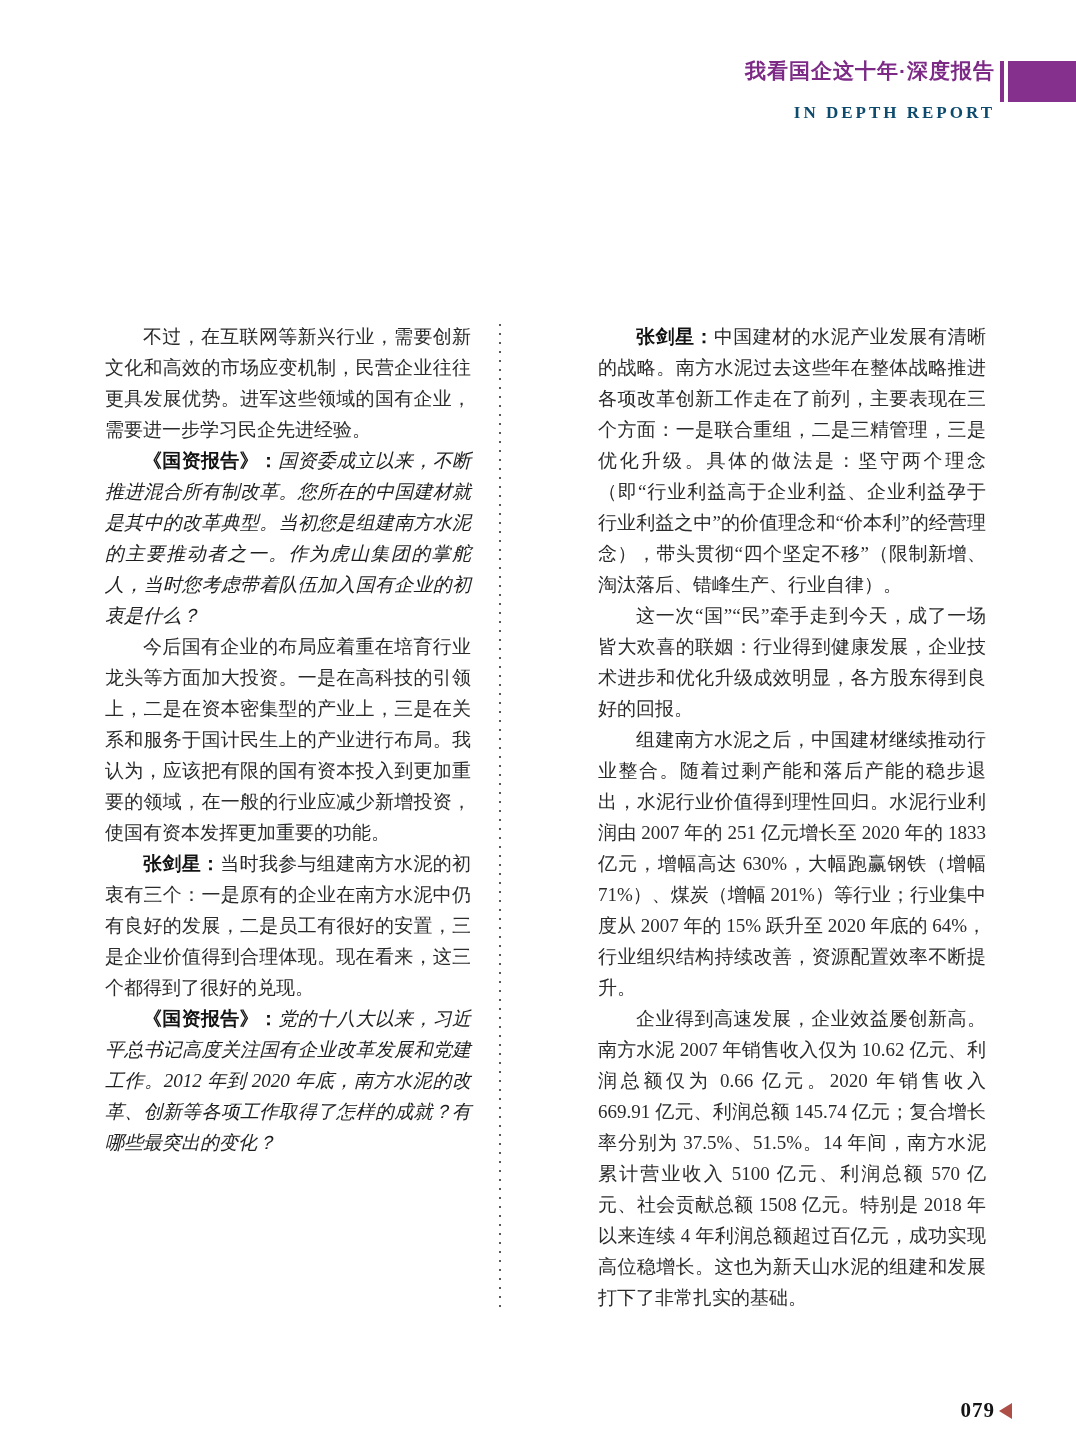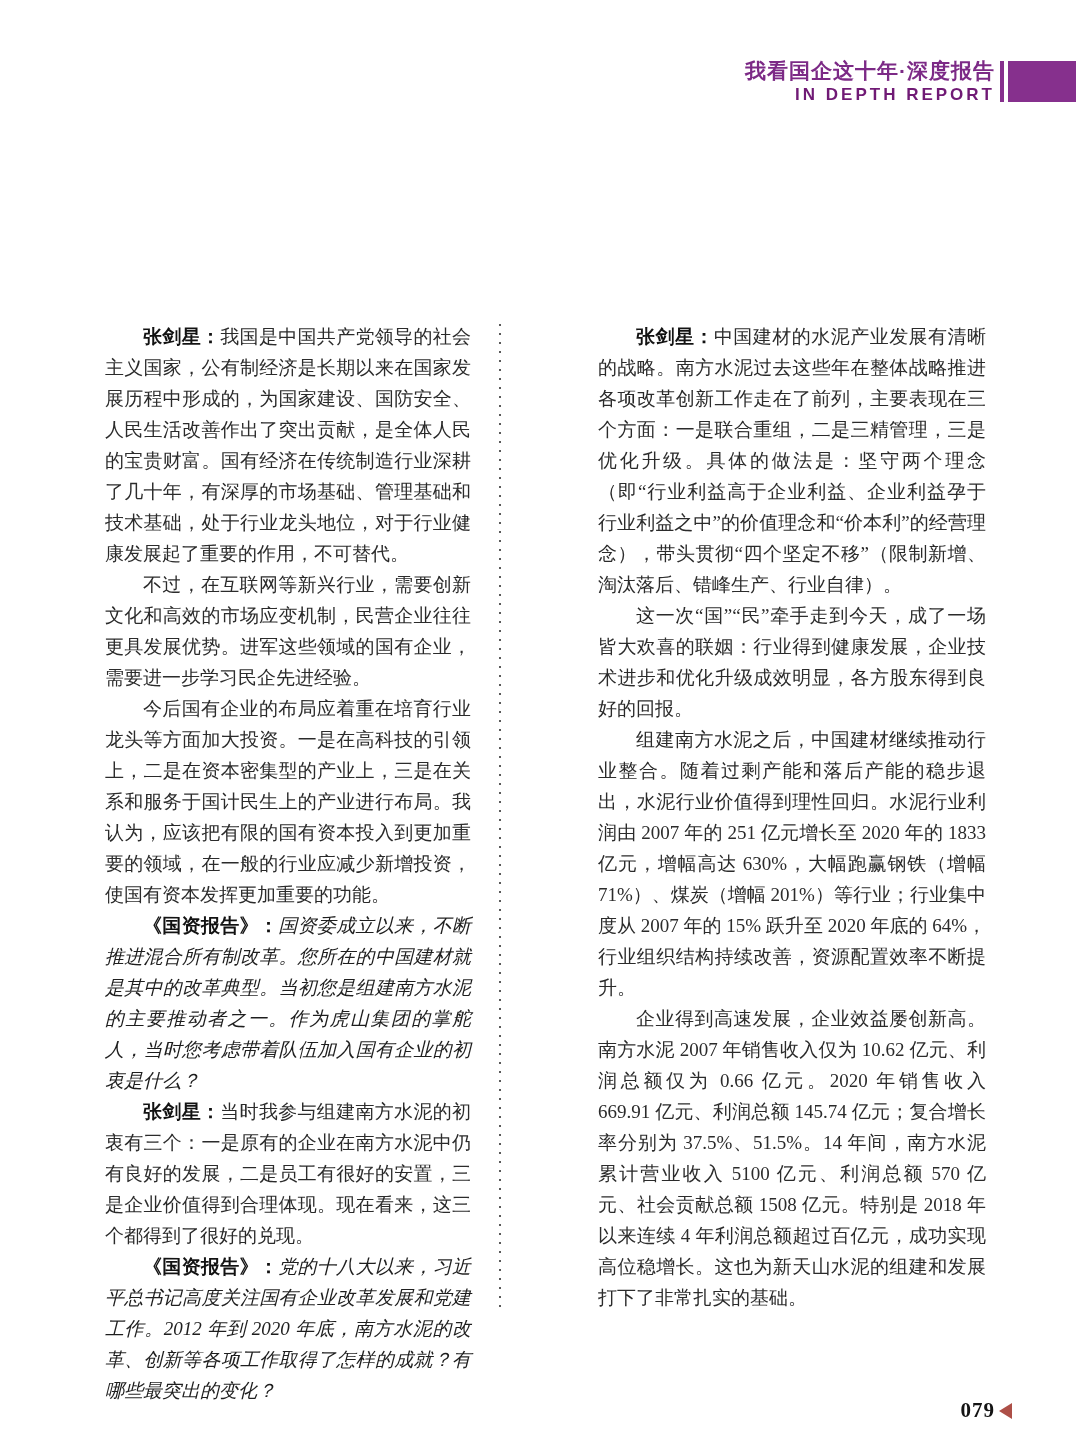--- a/index.html
+++ b/index.html
@@ -25,27 +25,27 @@
   }
   .header-zh {
     font-family: "Liberation Sans", "DejaVu Sans", sans-serif;
     font-weight: bold;
     font-size: 21px;
     line-height: 25px;
     letter-spacing: 1px;
     color: #7c2a86;
   }
   .header-en {
-    font-family: Liberation Sans, sans-serif;
+    font-family: Liberation Serif, serif;
     font-weight: bold;
     font-size: 17px;
     line-height: 19px;
     letter-spacing: 3px;
-    color: #701a75;
-    margin-top: 2px;
+    color: #0c4a6e;
+    margin-top: 20px;
   }
   .header-bar {
     position: absolute;
     top: 61px;
     left: 1000px;
     width: 4px;
     height: 41px;
     background: #86308d;
   }
   .header-block {
@@ -123,24 +123,23 @@
 <div class="page">
 
   <div class="header-text">
     <div class="header-zh">我看国企这十年·深度报告</div>
     <div class="header-en">IN DEPTH REPORT</div>
   </div>
   <div class="header-bar"></div>
   <div class="header-block"></div>
 
   <section class="col col-left">
-    <p class="para answer"><span class="speaker">张剑星：</span><span class="ptext">我国是中国共产党领导的社会主义国家，公有制经济是长期以来在国家发展历程中形成的，为国家建设、国防安全、人民生活改善作出了突出贡献，是全体人民的宝贵财富。国有经济在传统制造行业深耕了几十年，有深厚的市场基础、管理基础和技术基础，处于行业龙头地位，对于行业健康发展起了重要的作用，不可替代。</span></p>
     <p class="para answer"><span class="speaker"></span><span class="ptext">不过，在互联网等新兴行业，需要创新文化和高效的市场应变机制，民营企业往往更具发展优势。进军这些领域的国有企业，需要进一步学习民企先进经验。</span></p>
+    <p class="para question"><span class="speaker">《国资报告》：</span><span class="ptext">国资委成立以来，不断推进混合所有制改革。您所在的中国建材就是其中的改革典型。当初您是组建南方水泥的主要推动者之一。作为虎山集团的掌舵人，当时您考虑带着队伍加入国有企业的初衷是什么？</span></p>
     <p class="para answer"><span class="speaker"></span><span class="ptext">今后国有企业的布局应着重在培育行业龙头等方面加大投资。一是在高科技的引领上，二是在资本密集型的产业上，三是在关系和服务于国计民生上的产业进行布局。我认为，应该把有限的国有资本投入到更加重要的领域，在一般的行业应减少新增投资，使国有资本发挥更加重要的功能。</span></p>
-    <p class="para question"><span class="speaker">《国资报告》：</span><span class="ptext">国资委成立以来，不断推进混合所有制改革。您所在的中国建材就是其中的改革典型。当初您是组建南方水泥的主要推动者之一。作为虎山集团的掌舵人，当时您考虑带着队伍加入国有企业的初衷是什么？</span></p>
     <p class="para answer"><span class="speaker">张剑星：</span><span class="ptext">当时我参与组建南方水泥的初衷有三个：一是原有的企业在南方水泥中仍有良好的发展，二是员工有很好的安置，三是企业价值得到合理体现。现在看来，这三个都得到了很好的兑现。</span></p>
     <p class="para question"><span class="speaker">《国资报告》：</span><span class="ptext">党的十八大以来，习近平总书记高度关注国有企业改革发展和党建工作。2012 年到 2020 年底，南方水泥的改革、创新等各项工作取得了怎样的成就？有哪些最突出的变化？</span></p>
   </section>
 
   <div class="col-divider"></div>
 
   <section class="col col-right">
     <p class="para answer"><span class="speaker">张剑星：</span><span class="ptext">中国建材的水泥产业发展有清晰的战略。南方水泥过去这些年在整体战略推进各项改革创新工作走在了前列，主要表现在三个方面：一是联合重组，二是三精管理，三是优化升级。具体的做法是：坚守两个理念（即“行业利益高于企业利益、企业利益孕于行业利益之中”的价值理念和“价本利”的经营理念），带头贯彻“四个坚定不移”（限制新增、淘汰落后、错峰生产、行业自律）。</span></p>
     <p class="para answer"><span class="speaker"></span><span class="ptext">这一次“国”“民”牵手走到今天，成了一场皆大欢喜的联姻：行业得到健康发展，企业技术进步和优化升级成效明显，各方股东得到良好的回报。</span></p>
     <p class="para answer"><span class="speaker"></span><span class="ptext">组建南方水泥之后，中国建材继续推动行业整合。随着过剩产能和落后产能的稳步退出，水泥行业价值得到理性回归。水泥行业利润由 2007 年的 251 亿元增长至 2020 年的 1833 亿元，增幅高达 630%，大幅跑赢钢铁（增幅 71%）、煤炭（增幅 201%）等行业；行业集中度从 2007 年的 15% 跃升至 2020 年底的 64%，行业组织结构持续改善，资源配置效率不断提升。</span></p>

